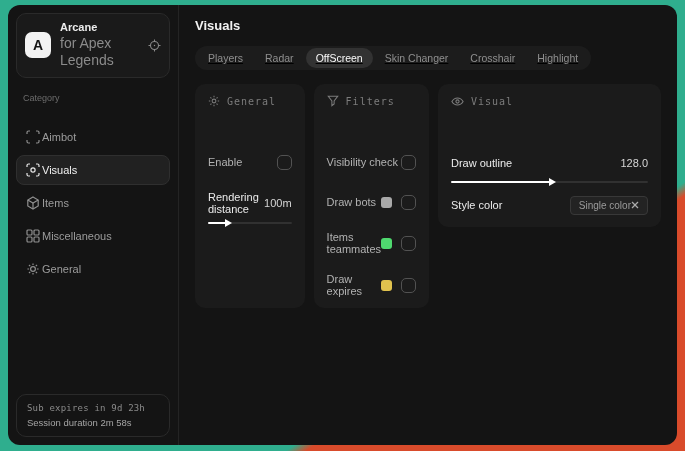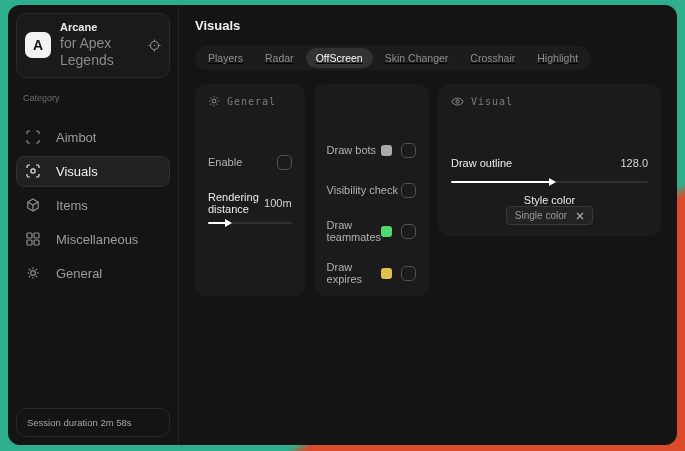--- a/index.html
+++ b/index.html
@@ -14,21 +14,21 @@
     background:#141414; border-radius:12px; display:flex; overflow:hidden;
   }
   
   .sidebar { width:171px; border-right:1px solid #242424; padding:8px; display:flex; flex-direction:column; flex-shrink:0; }
   .side-header { border:1px solid #2a2a2a; background:#1a1a1a; border-radius:10px; padding:7px 8px; display:flex; align-items:center; gap:9px; }
   .logo { width:26px; height:26px; background:#f2f2f2; border-radius:7px; color:#141414; font-weight:bold; font-size:14px; display:flex; align-items:center; justify-content:center; flex-shrink:0; }
   .app-name { font-size:11px; font-weight:bold; color:#ececec; line-height:1.25; }
   .app-sub { font-size:14px; color:#8b8b8b; line-height:1.25; }
   .pin-btn { margin-left:auto; color:#8a8a8a; display:flex; cursor:pointer; }
   .category { margin:15px 7px 19px; font-size:9px; color:#6c6c6c; }
-  .nav-item { display:flex; gap:16px; align-items:center; padding:7px 9px; border-radius:8px; color:#9c9c9c; font-size:13px; border:1px solid transparent; margin-bottom:3px; cursor:pointer; }
+  .nav-item { display:flex; gap:2px; align-items:center; padding:7px 9px; border-radius:8px; color:#9c9c9c; font-size:11px; border:1px solid transparent; margin-bottom:3px; cursor:pointer; }
   .nav-item .nico { display:flex; color:#8f8f8f; }
   .nav-item.selected { background:#212121; border-color:#2f2f2f; color:#f0f0f0; }
   .nav-item.selected .nico { color:#e8e8e8; }
   .side-footer { margin-top:auto; border:1px solid #2a2a2a; border-radius:10px; padding:8px 10px; }
   .sub-line { font-family:"DejaVu Sans Mono", monospace; font-size:9px; color:#8a8a8a; margin-bottom:4px; letter-spacing:.2px; }
   .sess-line { font-size:9.5px; color:#a5a5a5; }
   
   .main { flex:1; padding:13px 16px; }
   .page-title { font-size:13px; font-weight:bold; color:#f2f2f2; margin-bottom:13px; }
   .tabbar { display:inline-flex; background:#1c1c1c; border-radius:12px; padding:2px 3px; gap:2px; align-items:center;text-decoration:underline; }
@@ -43,21 +43,21 @@
   .row + .row { margin-top:18px; }
   .grow { flex:1; }
   .strong { color:#ebebeb; font-weight:normal; }
   .value { color:#d6d6d6; }
   .checkbox { width:15px; height:15px; border:1.5px solid #525252; border-radius:5px; background:transparent; cursor:pointer; flex-shrink:0; }
   .swatch { width:11px; height:11px; border-radius:3px; margin-right:9px; cursor:pointer; flex-shrink:0; }
   .slider { height:10px; position:relative; margin:3px 0 2px; cursor:pointer; }
   .slider-track { position:absolute; left:0; right:0; top:4px; height:2px; background:#313131; border-radius:2px; }
   .slider-fill { position:absolute; left:0; top:4px; height:2px; background:#ffffff; border-radius:2px; }
   .slider-fill::after { content:''; position:absolute; right:-6px; top:-3px; border-left:7px solid #ffffff; border-top:4px solid transparent; border-bottom:4px solid transparent; }
-  .tag { display:flex; align-items:center; gap:9px; background:#232323; border:1px solid #383838; border-radius:4px; padding:3px 8px; font-size:10px; color:#9a9a9a; cursor:pointer; }
+  .tag { display:flex; align-items:center; background:#232323; border:1px solid #383838; border-radius:4px; padding:3px 8px; font-size:10px; color:#9a9a9a; cursor:pointer; }
   .tag .x { display:flex; color:#aaaaaa; cursor:pointer; }
   svg { display:block; }
 </style>
 </head>
 <body>
 
 <div class="window">
 
   <div class="sidebar">
     <div class="side-header">
@@ -139,20 +139,21 @@
           <line x1="3" y1="3" x2="4.2" y2="4.2"></line>
             <line x1="11" y1="3" x2="9.8" y2="4.2"></line>
           <line x1="3" y1="11" x2="4.2" y2="9.8"></line>
             <line x1="11" y1="11" x2="9.8" y2="9.8"></line>
         </svg>
       </span>
       <span>General</span>
     </div>
 
     <div class="side-footer">
+      <div class="sub-line">Sub expires in 9d 23h</div>
       <div class="sess-line">Session duration 2m 58s</div>
     </div>
   </div>
 
   <div class="main">
     <div class="page-title">Visuals</div>
 
     <div class="tabbar">
       <div class="tab">Players</div>
       <div class="tab">Radar</div>
@@ -192,33 +193,41 @@
             <span class="grow"></span>
             <span class="value">100m</span>
           </div>
           <div class="slider">
             <div class="slider-track"></div>
             <div class="slider-fill" style="width: 21%;"></div>
           </div>
         </div>
 
         <div class="panel">
+          <div class="panel-head">
+            <span>
+              <svg width="12" height="12" viewBox="0 0 14 14" fill="none" stroke="currentColor" stroke-width="1.2">
+                <path d="M1.5 1.5h11L8.3 6.8v3.6l-2.6 2V6.8L1.5 1.5z"></path>
+              </svg>
+            </span>
+            <span>Filters</span>
+          </div>
+          <div class="row">
+            <span>Visibility check</span>
+            <span class="grow"></span>
+            <span class="checkbox"></span>
+          </div>
           <div class="row">
             <span>Draw bots</span>
             <span class="grow"></span>
             <span class="swatch" style="background: rgb(169, 169, 169);"></span>
             <span class="checkbox"></span>
           </div>
           <div class="row">
-            <span>Visibility check</span>
-            <span class="grow"></span>
-            <span class="checkbox"></span>
-          </div>
-          <div class="row">
-            <span>Draw teammates</span>
+            <span>Items teammates</span>
             <span class="grow"></span>
             <span class="swatch" style="background: rgb(79, 217, 111);"></span>
             <span class="checkbox"></span>
           </div>
           <div class="row">
             <span>Draw expires</span>
             <span class="grow"></span>
             <span class="swatch" style="background: rgb(224, 194, 78);"></span>
             <span class="checkbox"></span>
           </div>
@@ -239,21 +248,21 @@
           </div>
           <div class="row">
             <span class="strong">Draw outline</span>
             <span class="grow"></span>
             <span class="value">128.0</span>
           </div>
           <div class="slider">
             <div class="slider-track"></div>
             <div class="slider-fill" style="width: 50%;"></div>
           </div>
-          <div class="row" style="margin-top:7px;flex-direction:column;">
+          <div class="row" style="margin-top:7px;">
             <span class="strong">Style color</span>
             <span class="grow"></span>
             <span class="tag">
               <span>Single color</span>
               <span class="x">
                 <svg width="8" height="8" viewBox="0 0 8 8" stroke="currentColor" stroke-width="1.2">
                   <line x1="1" y1="1" x2="7" y2="7"></line>
                     <line x1="7" y1="1" x2="1" y2="7"></line>
                 </svg>
               </span>

